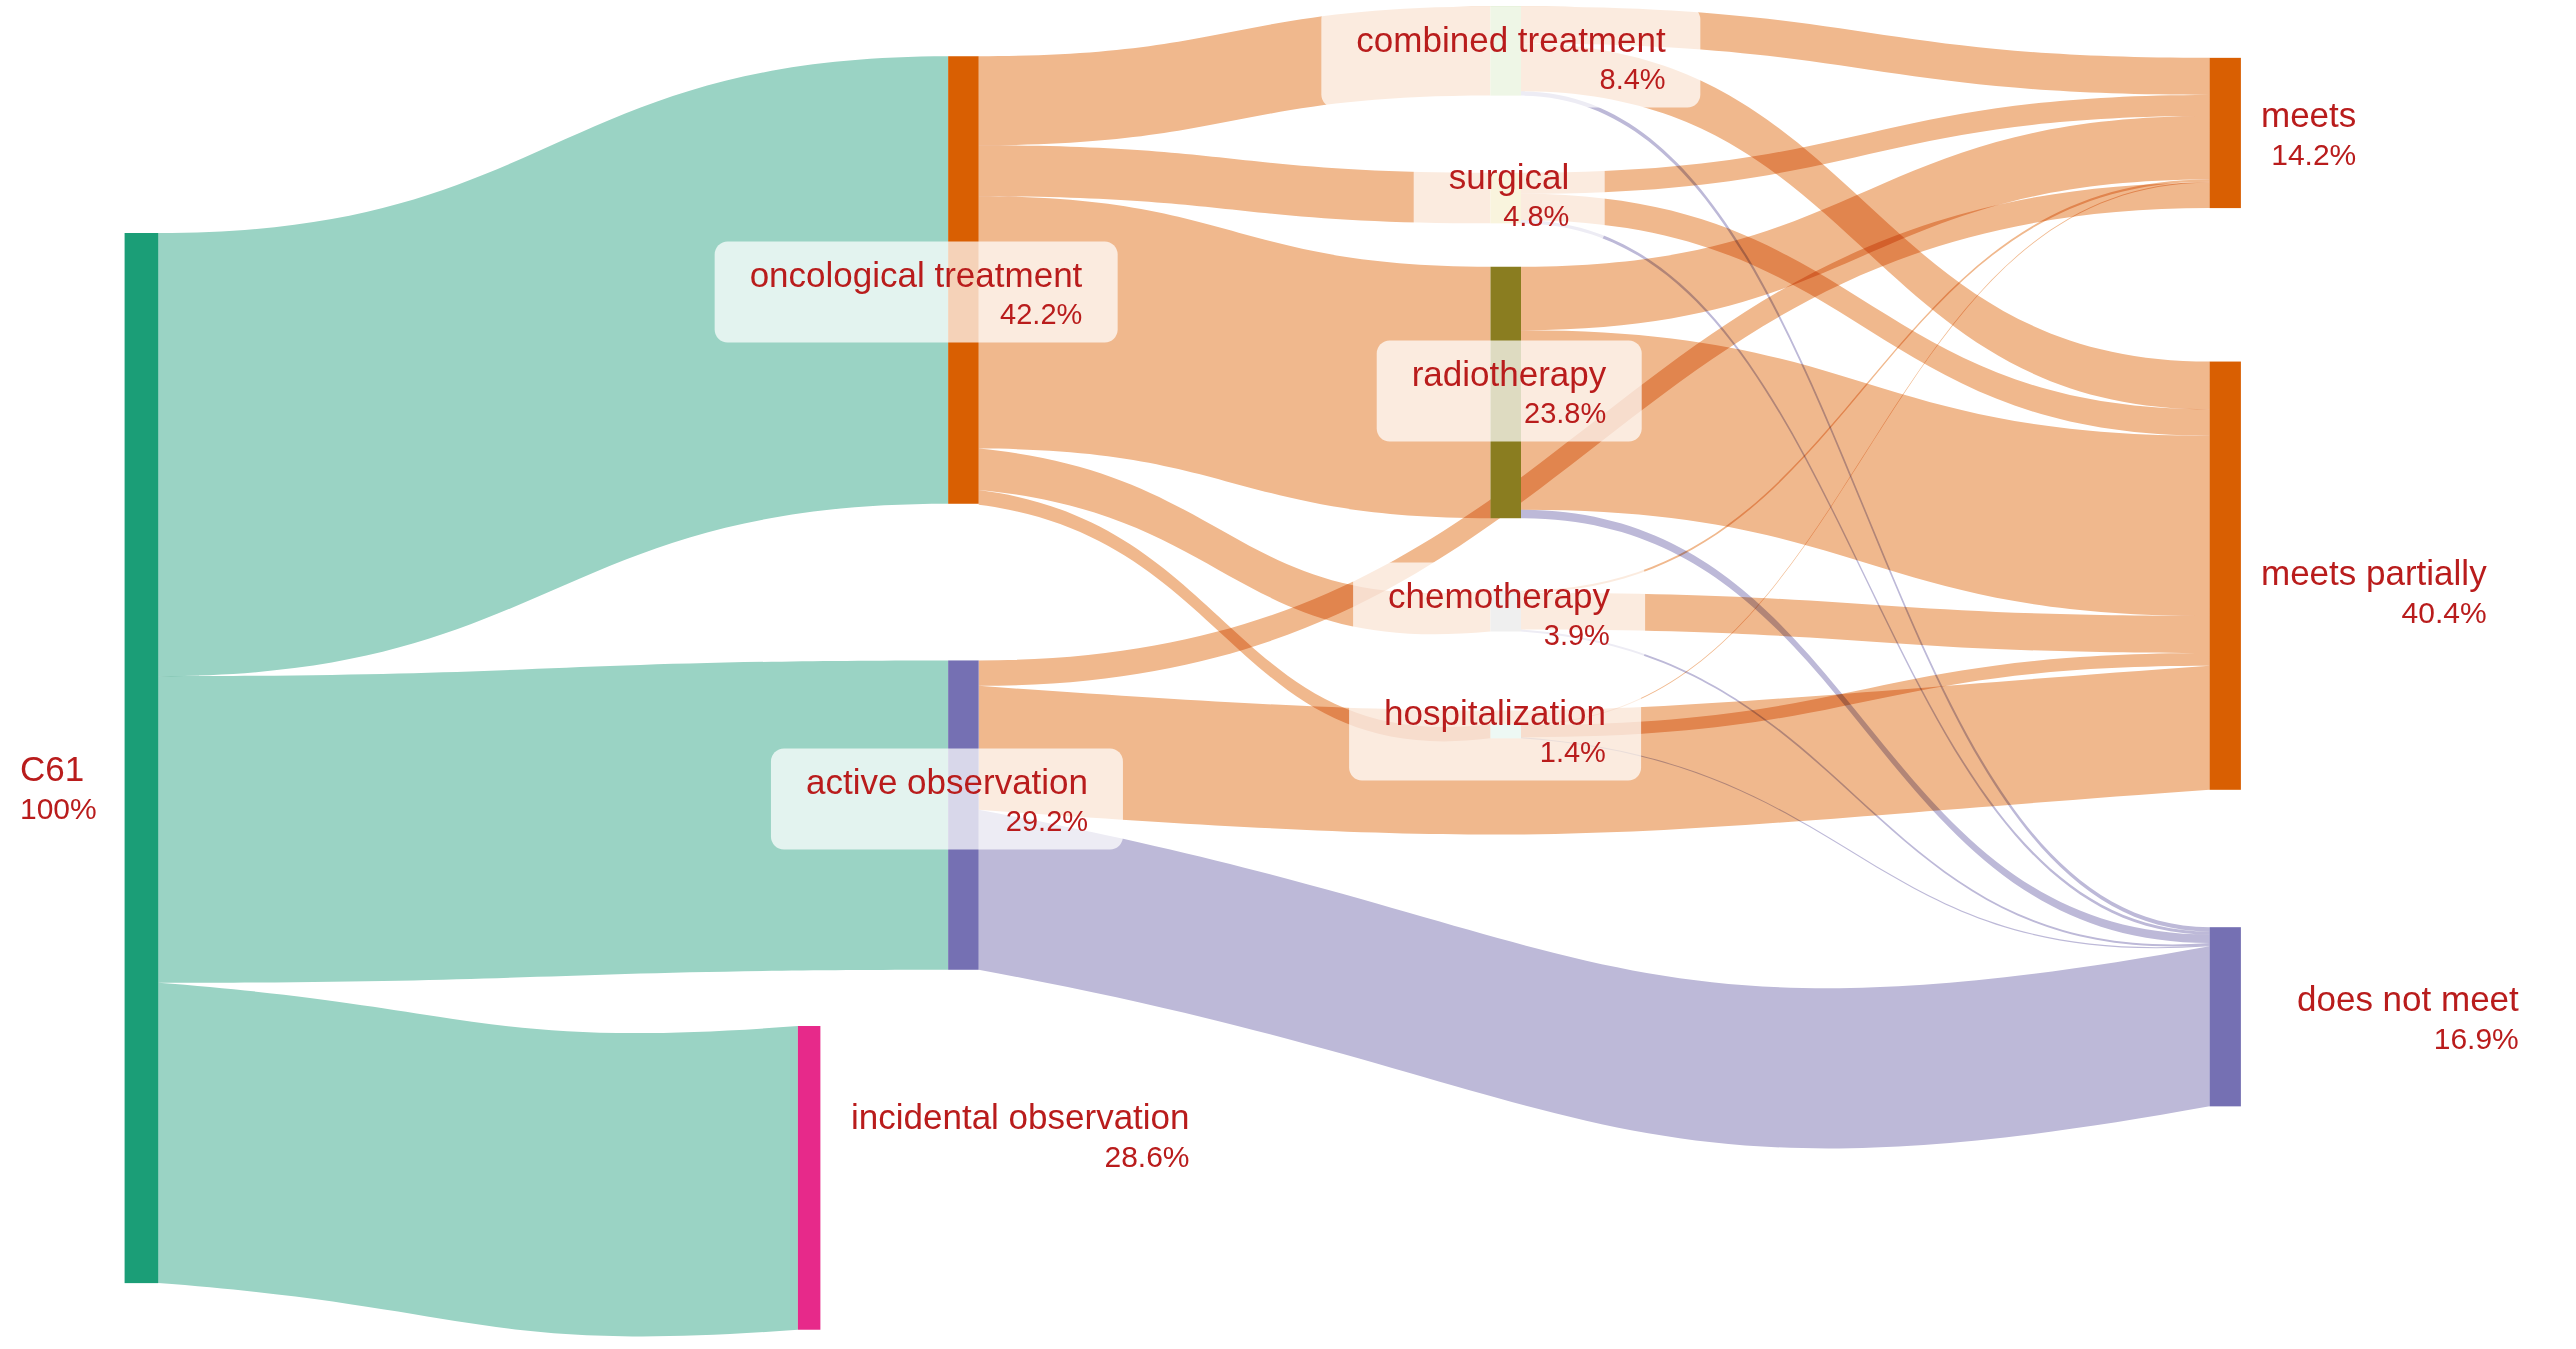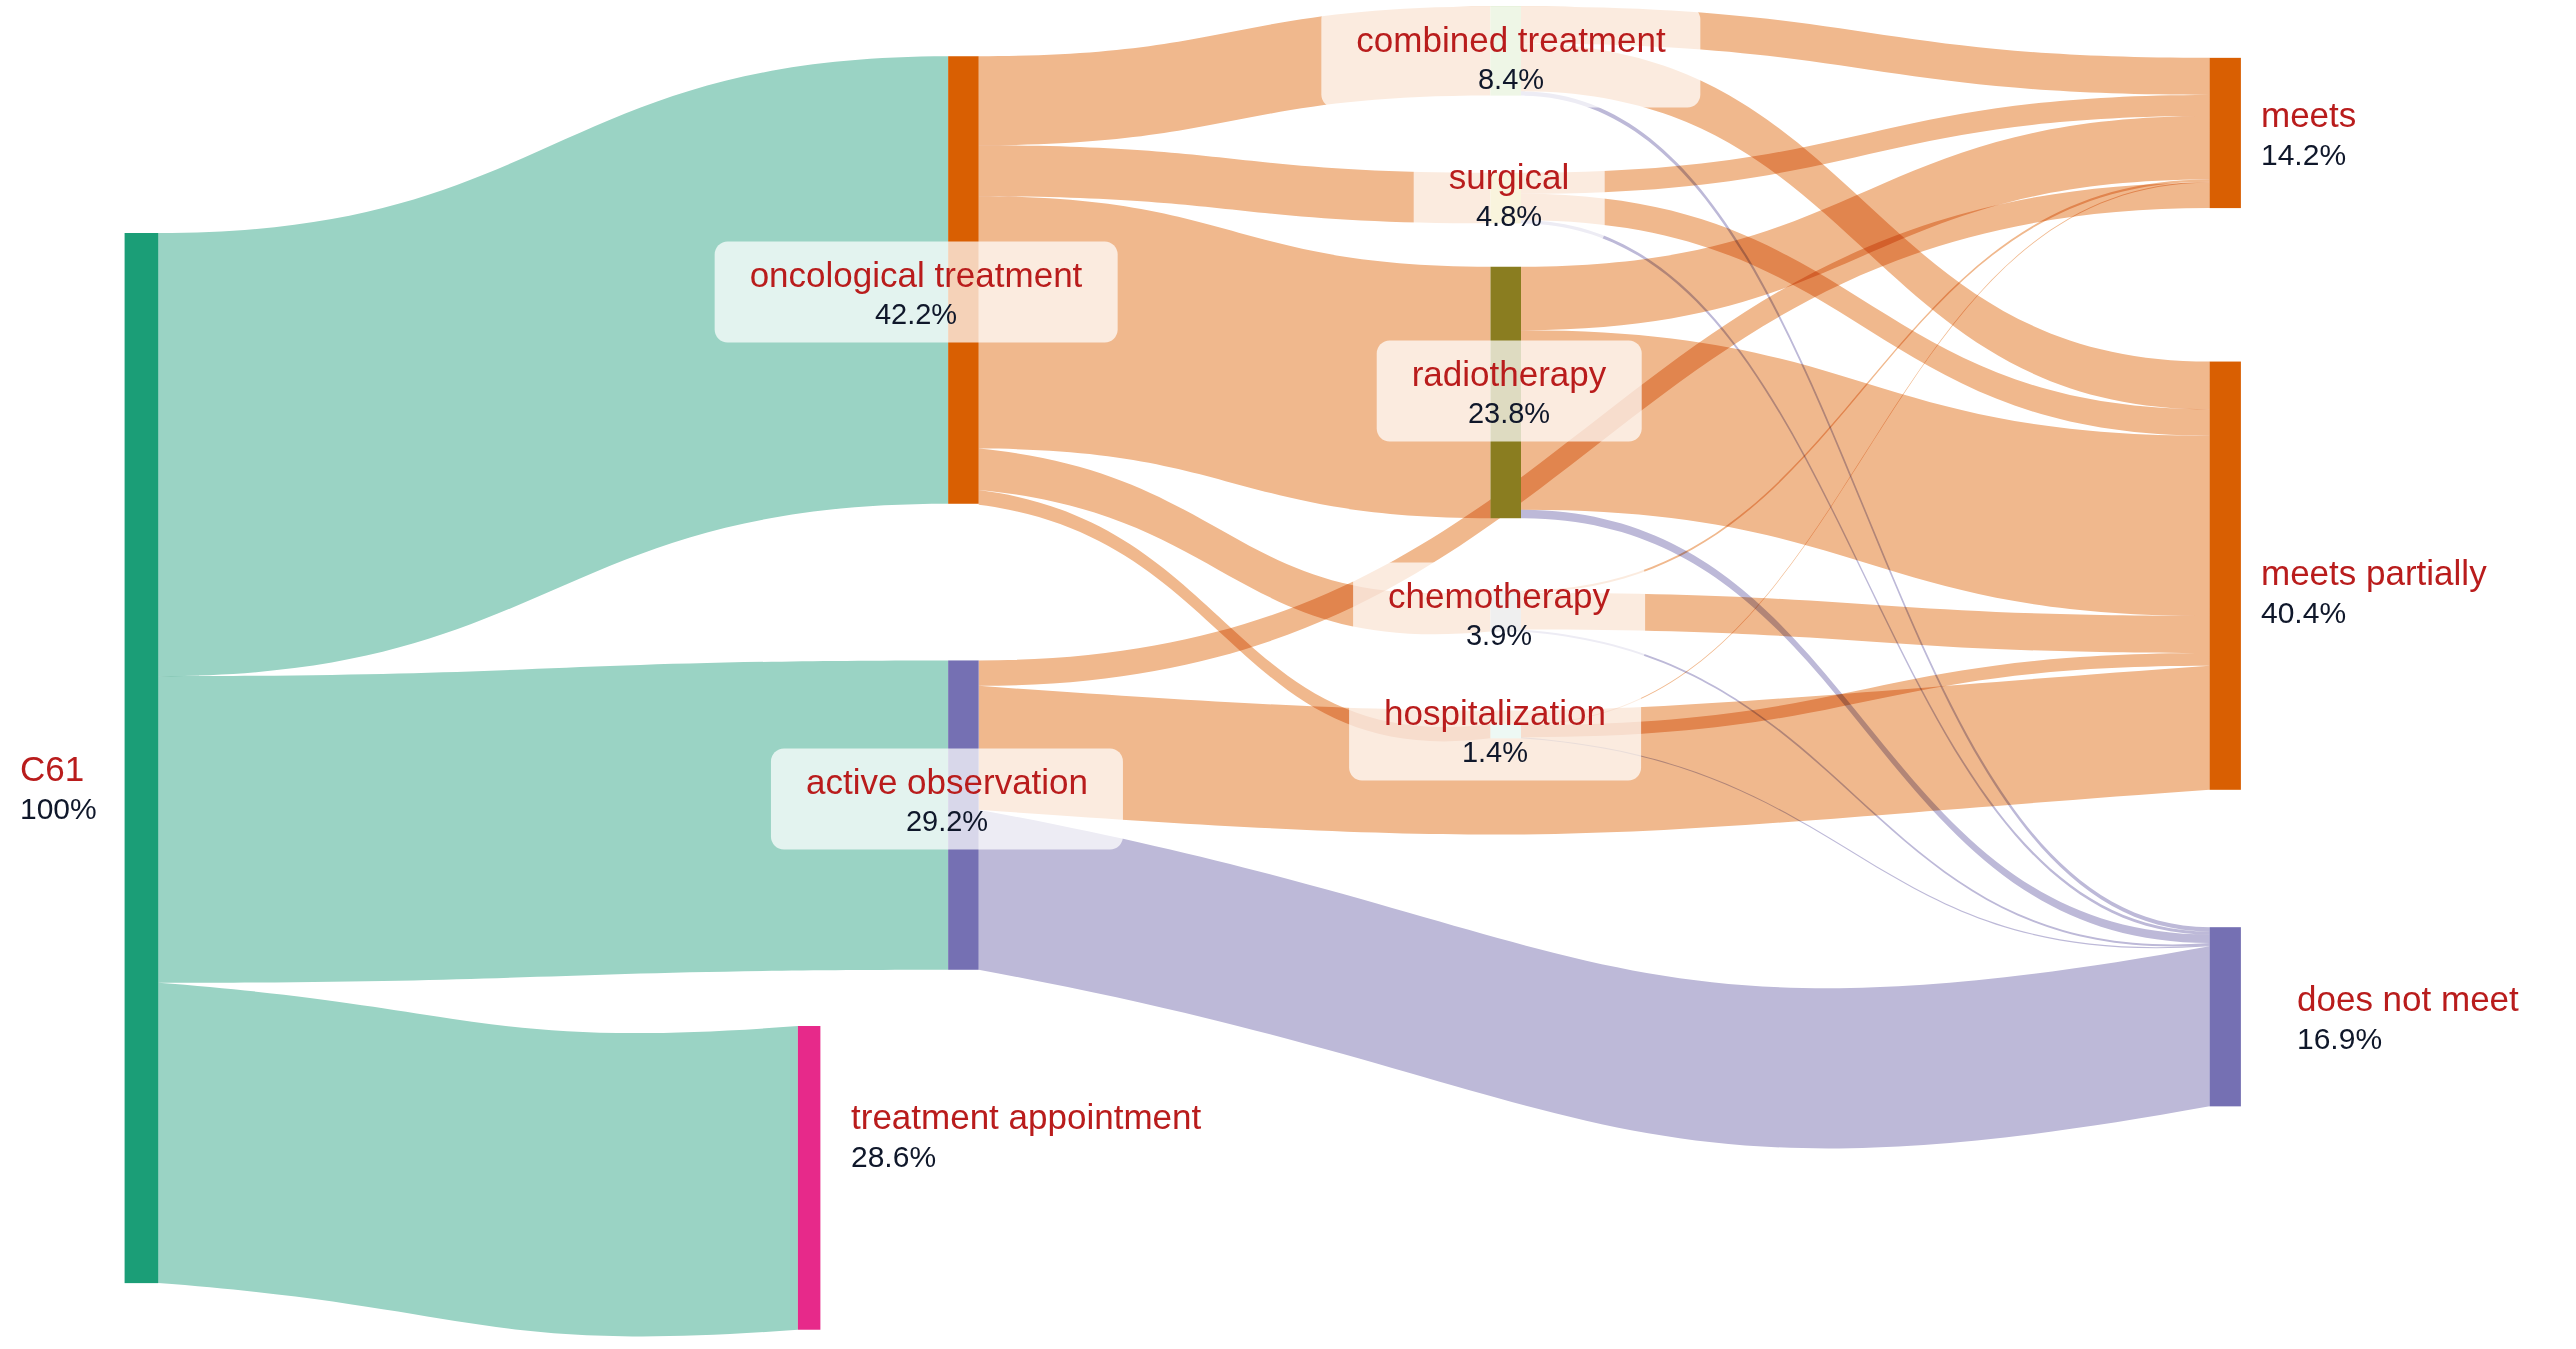--- a/index.html
+++ b/index.html
@@ -11,21 +11,21 @@
     background: #ffffff;
     overflow: hidden;
     font-family: "Liberation Sans", sans-serif;
     color: #111111;
   }
   svg.sankey { position: absolute; left: 0; top: 0; isolation: isolate; }
   svg.sankey path.flow { mix-blend-mode: multiply; }
   .label-layer { position: absolute; left: 0; top: 0; width: 100%; height: 100%; pointer-events: none; }
   .node-label { position: absolute; white-space: nowrap; }
   .node-label .name { display: block; font-size: 35px; line-height: 1.25; color: #b91c1c; }
-  .node-label .pct  { display: block; font-size: 30px; line-height: 1.2;  color: #0f172a; }
+  .node-label .pct  { display: block; font-size: 30px; line-height: 1.2;  color: #b91c1c; text-align: right; }
   .node-label.boxed {
     background: rgba(255,255,255,0.72);
     border-radius: 13px;
     padding: 11.2px 35px;
     text-align: center;
     transform: translate(-50%, -50%);
   }
   .node-label.boxed .name { font-size: 35px; }
   .node-label.boxed .pct  { font-size: 29px; }
   .node-label.plain-left  { transform: translateY(-50%); text-align: left; }
@@ -87,21 +87,21 @@
       </div>
       <div class="node-label boxed" style="top: 292px; left: 916px;">
         <span class="name">oncological treatment</span>
         <span class="pct">42.2%</span>
       </div>
       <div class="node-label boxed" style="top: 799px; left: 947px;">
         <span class="name">active observation</span>
         <span class="pct">29.2%</span>
       </div>
       <div class="node-label plain-right" style="top: 1135px; left: 851px;">
-        <span class="name">treatment appointment</span>
+        <span class="name">incidental observation</span>
         <span class="pct">28.6%</span>
       </div>
       <div class="node-label boxed" style="top: 57px; left: 1511px;">
         <span class="name">combined treatment</span>
         <span class="pct">8.4%</span>
       </div>
       <div class="node-label boxed" style="top: 194px; left: 1509px;">
         <span class="name">surgical</span>
         <span class="pct">4.8%</span>
       </div>

